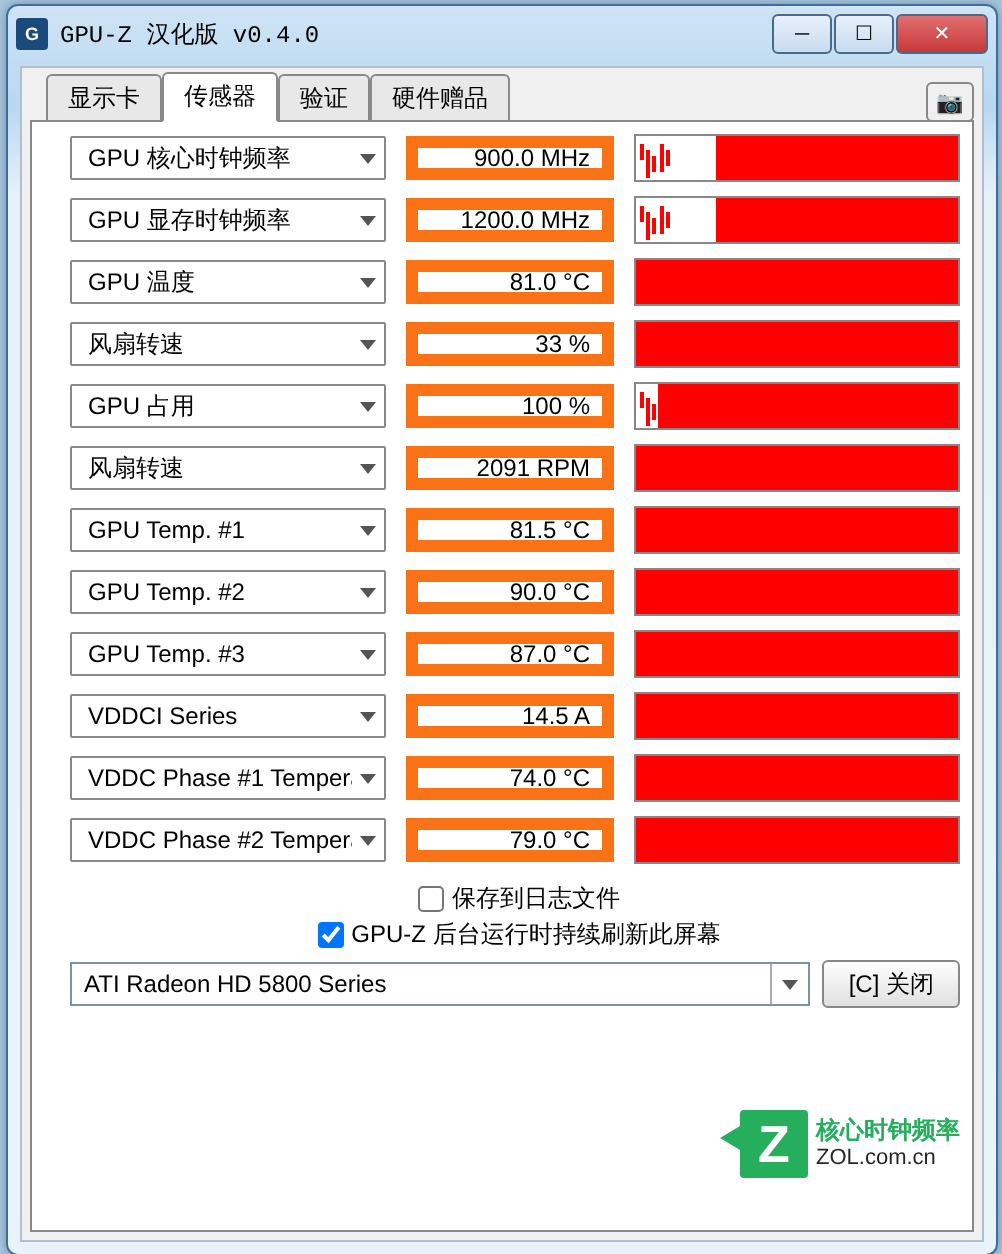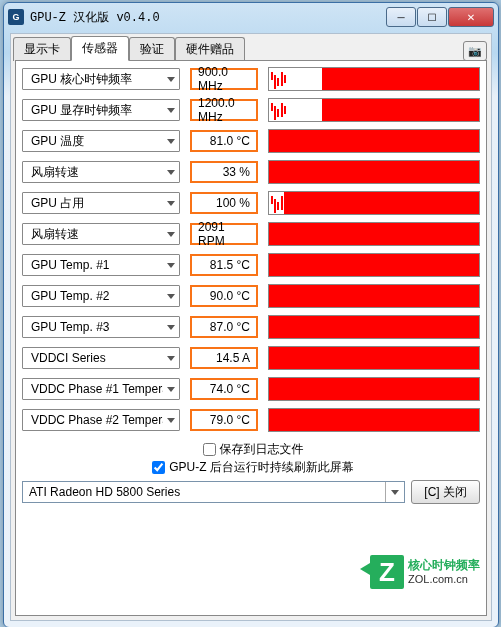--- a/index.html
+++ b/index.html
@@ -72,21 +72,21 @@
   left: 6px;
   top: 30px;
   right: 6px;
   bottom: 6px;
   background: #f0f0f0;
   border: 1px solid #b0c0d0;
 }
 .tabs {
   display: flex;
   align-items: flex-end;
-  padding: 3px 4px 0 2px;
+  padding: 3px 4px 0 12px;
   height: 24px;
   background: #f0f0f0;
 }
 .tab {
   padding: 3px 10px;
   border: 1px solid #888;
   border-bottom: none;
   background: #e8e8e8;
   margin-right: 0px;
   border-top-left-radius: 3px;
@@ -113,21 +113,21 @@
   font-size:11px;
 }
 .panel {
   position: absolute;
   left: 4px;
   right: 4px;
   top: 26px;
   bottom: 4px;
   border: 1px solid #888;
   background: #fff;
-  padding: 6px 6px 4px 6px;
+  padding: 6px 6px 4px 19px;
 }
 .rows {
   overflow: hidden;
 }
 .row {
   display: flex;
   align-items: center;
   margin-bottom: 7px;
   height: 24px;
 }
@@ -150,23 +150,23 @@
   overflow: hidden;
   text-overflow: clip;
 }
 .lbl .arr {
   border-left: 4px solid transparent;
   border-right: 4px solid transparent;
   border-top: 5px solid #555;
   margin-left: 4px;
 }
 .val {
-  width: 68px;
+  width: 104px;
   height: 22px;
-  border: 2px solid #f97316;
+  border: 6px solid #f97316;
   background: #fff;
   display: flex;
   align-items: center;
   justify-content: flex-end;
   padding: 0 6px;
   margin-left: 10px;
   font-size: 12px;
   box-sizing: border-box;
 }
 .graph {

